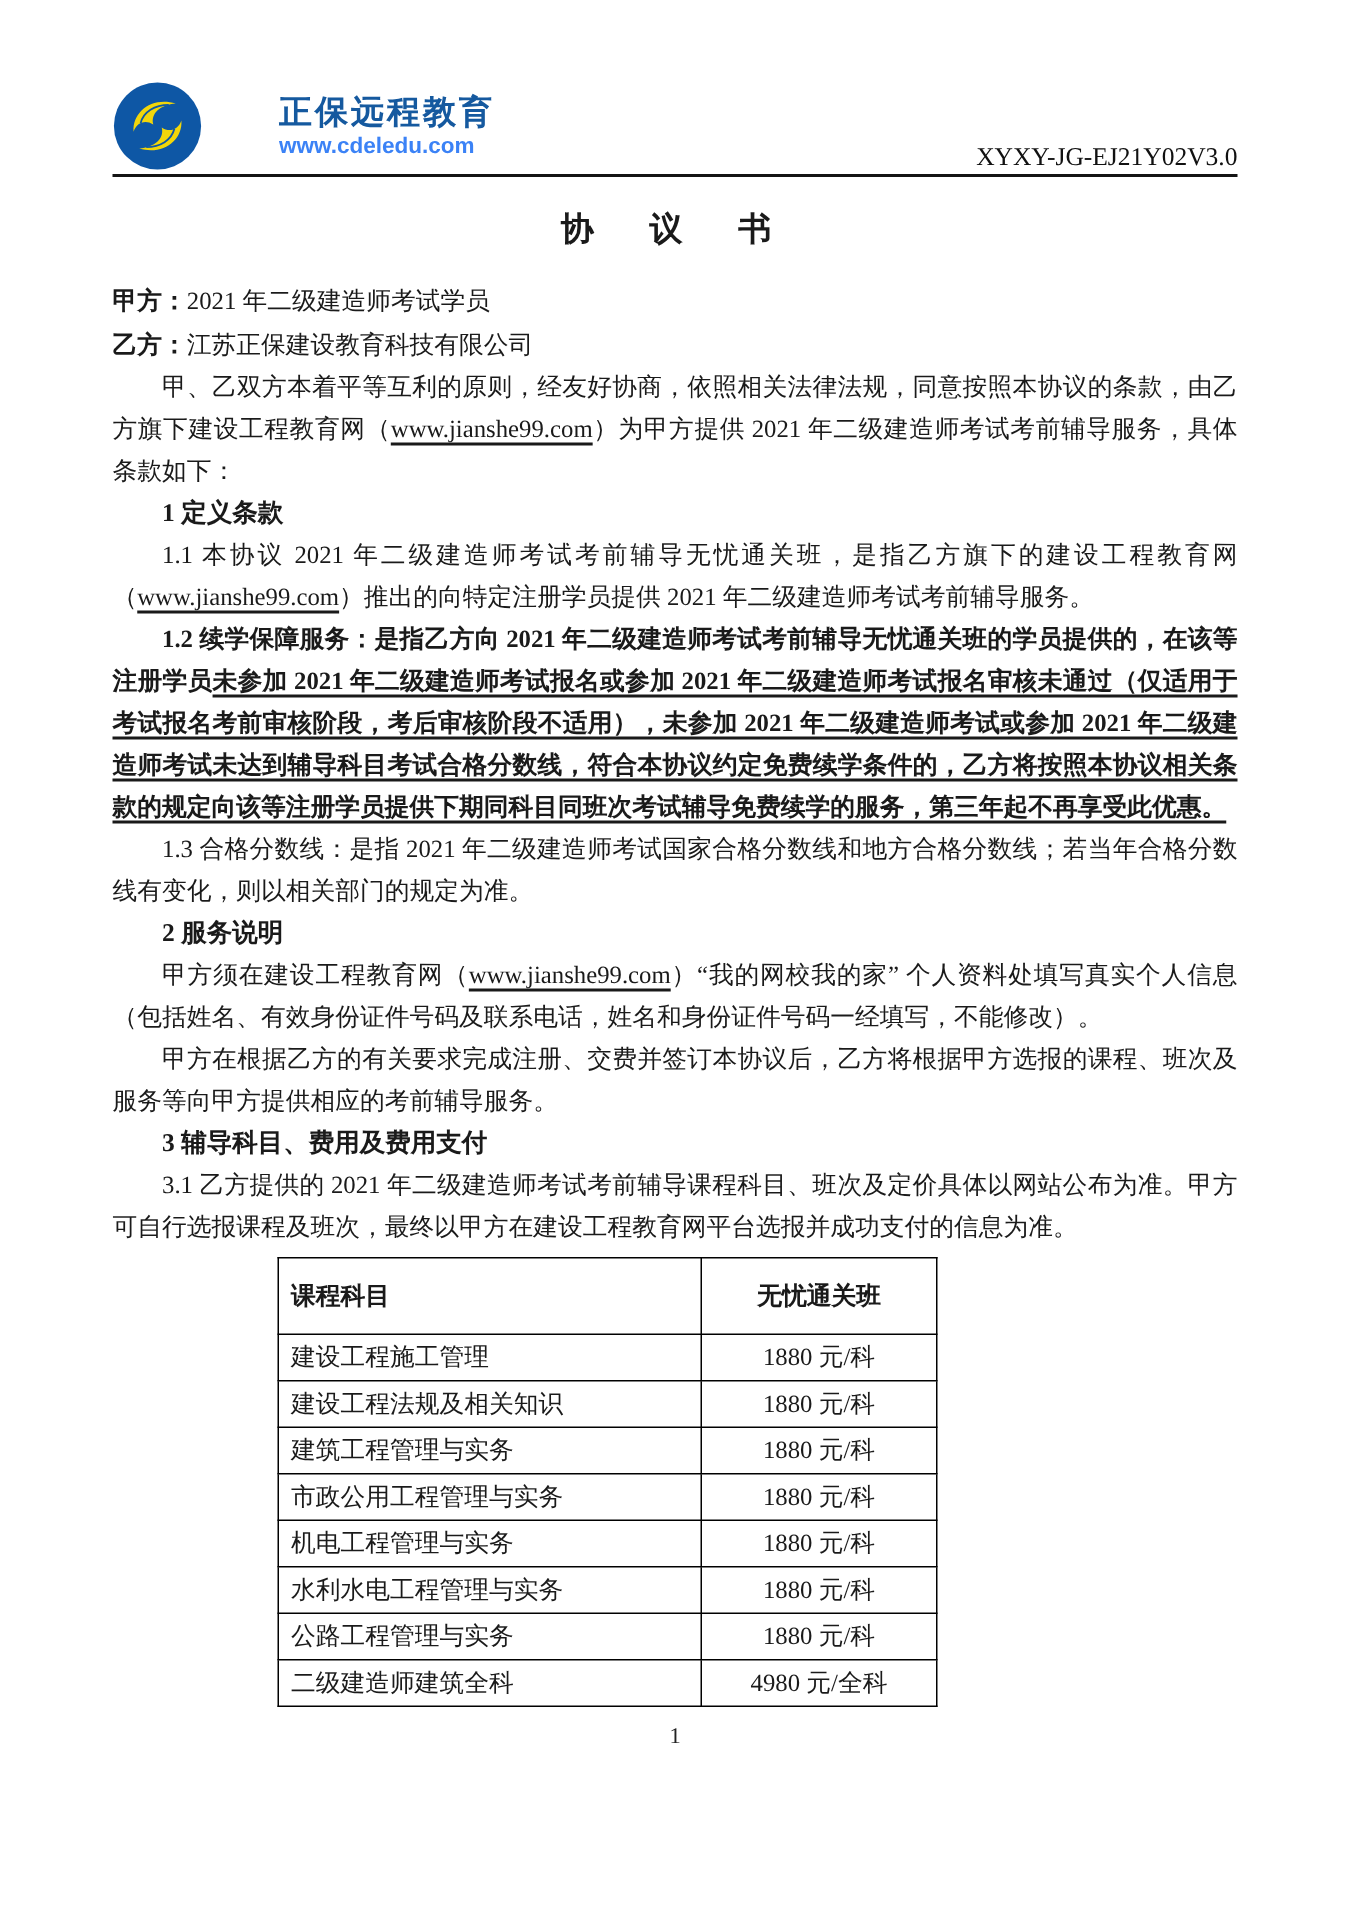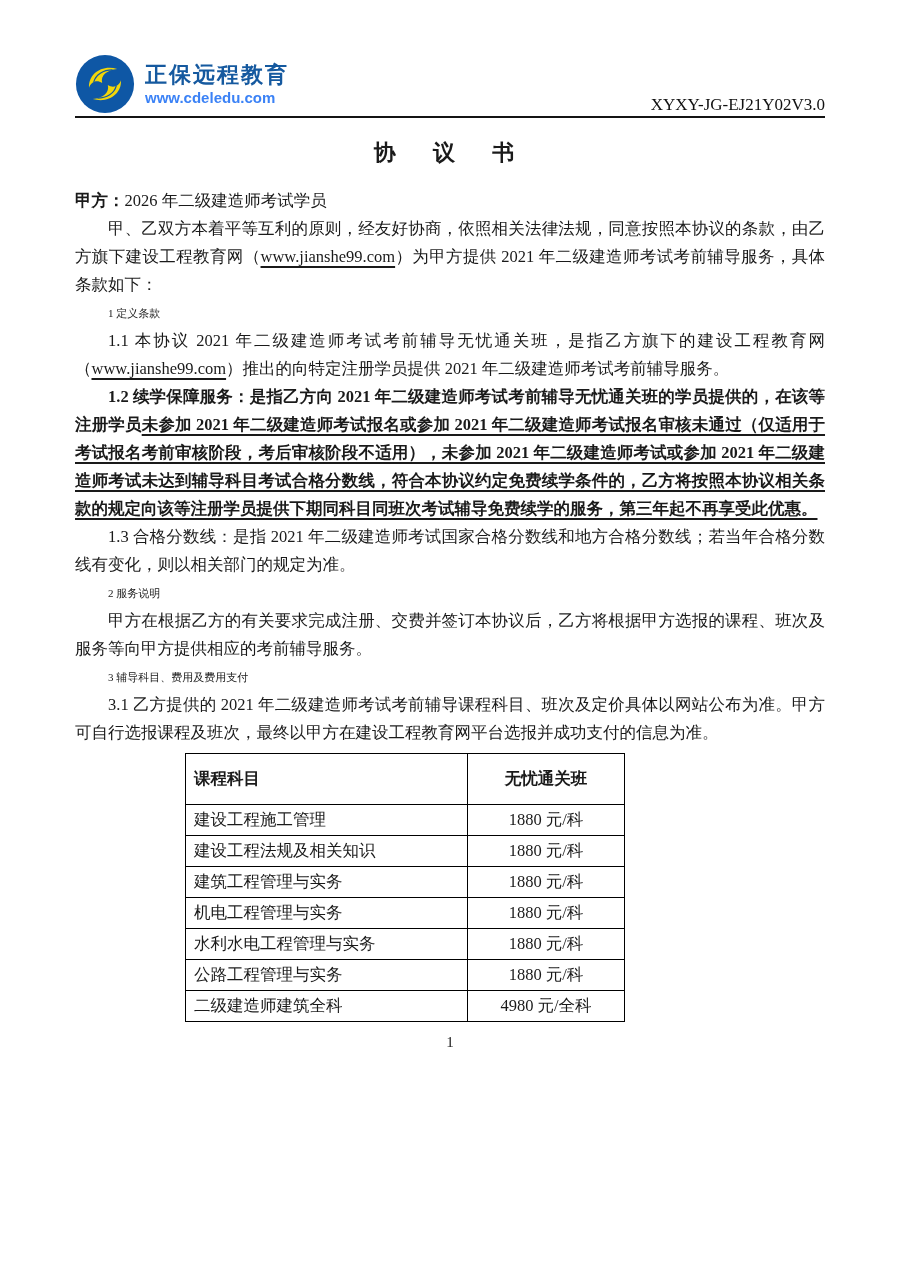--- a/index.html
+++ b/index.html
@@ -8,33 +8,33 @@
     box-sizing:border-box; padding:0 75px; overflow:hidden; position:relative;
     font-family:"Liberation Serif","DejaVu Serif",serif; color:#1a1a1a;
   }
   
   .header {
     padding-top:54px; border-bottom:2px solid #141414;
     display:flex; justify-content:space-between; align-items:flex-end;
   }
   .brand { display:flex; align-items:center; gap:10px; padding-bottom:2px; }
   .logo-icon { width:60px; height:60px; flex:0 0 auto; }
-  .brand-text { font-family:"Liberation Sans","DejaVu Sans",sans-serif; }
+  .brand-text { font-family:"Liberation Sans","DejaVu Sans",sans-serif;margin-left:41px; }
   .brand-name { font-size:22px; font-weight:bold; color:#15599f; letter-spacing:2px; line-height:26px; }
   .brand-url  { font-size:15px; font-weight:bold; color:#3b82f6; line-height:19px; }
   .doc-code { font-size:17px; color:#111; padding-bottom:1px; }
   
   .doc-title { margin-top:22px; text-align:center; font-size:22px; font-weight:bold; letter-spacing:12px; line-height:30px;font-family:Liberation Mono, monospace; }
   .parties { margin-top:16px; font-size:16.5px; line-height:29px; }
   .party-label { font-weight:bold; }
   
   .body-text { font-size:16.5px; line-height:28px; text-align:justify; }
   .body-text p { margin:0; text-indent:33px; }
   .intro { margin-top:30px; }
-  .heading { font-weight:normal; margin-top:8px; text-indent:21px; font-size:11px; line-height:28px; }
+  .heading { font-weight:bold; margin-top:8px; text-indent:21px; font-size:17px; line-height:28px; }
   .bold-para { font-weight:bold; }
   .u { text-decoration:underline; text-underline-offset:4px; text-decoration-thickness:1.5px; }
   
   table.fee-table { border-collapse:collapse; margin:6px 2px 0 110px; width:440px; font-size:16.5px; }
   .fee-table th, .fee-table td { border:1.5px solid #000; }
   .fee-table th { height:48px; font-weight:bold; }
   .fee-table td { height:26px; font-weight:normal; }
   .cell-subject { text-align:left; padding-left:8px; width:272px; }
   .cell-price { text-align:center; }
   
@@ -60,38 +60,40 @@
         <div class="brand-name">正保远程教育</div>
         <div class="brand-url">www.cdeledu.com</div>
       </span>
     </div>
     <div class="doc-code">XYXY-JG-EJ21Y02V3.0</div>
   </div>
 
   <div class="doc-title">协 议 书</div>
 
   <div class="parties">
-    <div><span class="party-label">甲方：</span><span>2026 年二级建造师考试学员</span></div>
+    <div><span class="party-label">甲方：</span><span>2021 年二级建造师考试学员</span></div>
+    <div><span class="party-label">乙方：</span><span>江苏正保建设教育科技有限公司</span></div>
   </div>
 
   <div class="body-text">
 
     <p class="intro"><span>甲、乙双方本着平等互利的原则，经友好协商，依照相关法律法规，同意按照本协议的条款，由乙方旗下建设工程教育网（</span><span class="u">www.jianshe99.com</span><span>）为甲方提供 2021 年二级建造师考试考前辅导服务，具体条款如下：</span></p>
 
     <p class="heading">1 定义条款</p>
 
     <p><span>1.1 本协议 2021 年二级建造师考试考前辅导无忧通关班，是指乙方旗下的建设工程教育网（</span><span class="u">www.jianshe99.com</span><span>）推出的向特定注册学员提供 2021 年二级建造师考试考前辅导服务。</span></p>
 
     <p class="bold-para"><span>1.2 续学保障服务：是指乙方向 2021 年二级建造师考试考前辅导无忧通关班的学员提供的，在该等注册学员</span><span class="u">未参加 2021 年二级建造师考试报名或参加 2021 年二级建造师考试报名审核未通过（仅适用于考试报名考前审核阶段，考后审核阶段不适用），未参加 2021 年二级建造师考试或参加 2021 年二级建造师考试未达到辅导科目考试合格分数线，符合本协议约定免费续学条件的，乙方将按照本协议相关条款的规定向该等注册学员提供下期同科目同班次考试辅导免费续学的服务，第三年起不再享受此优惠。</span></p>
 
     <p>1.3 合格分数线：是指 2021 年二级建造师考试国家合格分数线和地方合格分数线；若当年合格分数线有变化，则以相关部门的规定为准。</p>
 
 
     <p class="heading">2 服务说明</p>
 
+    <p><span>甲方须在建设工程教育网（</span><span class="u">www.jianshe99.com</span><span>）“我的网校我的家” 个人资料处填写真实个人信息（包括姓名、有效身份证件号码及联系电话，姓名和身份证件号码一经填写，不能修改）。</span></p>
 
     <p>甲方在根据乙方的有关要求完成注册、交费并签订本协议后，乙方将根据甲方选报的课程、班次及服务等向甲方提供相应的考前辅导服务。</p>
 
     <p class="heading">3 辅导科目、费用及费用支付</p>
 
     <p>3.1 乙方提供的 2021 年二级建造师考试考前辅导课程科目、班次及定价具体以网站公布为准。甲方可自行选报课程及班次，最终以甲方在建设工程教育网平台选报并成功支付的信息为准。</p>
 
     <table class="fee-table">
       <thead>
         <tr>
@@ -106,20 +108,24 @@
         </tr>
         <tr>
           <td class="cell-subject">建设工程法规及相关知识</td>
           <td class="cell-price">1880 元/科</td>
         </tr>
         <tr>
           <td class="cell-subject">建筑工程管理与实务</td>
           <td class="cell-price">1880 元/科</td>
         </tr>
         <tr>
+          <td class="cell-subject">市政公用工程管理与实务</td>
+          <td class="cell-price">1880 元/科</td>
+        </tr>
+        <tr>
           <td class="cell-subject">机电工程管理与实务</td>
           <td class="cell-price">1880 元/科</td>
         </tr>
         <tr>
           <td class="cell-subject">水利水电工程管理与实务</td>
           <td class="cell-price">1880 元/科</td>
         </tr>
         <tr>
           <td class="cell-subject">公路工程管理与实务</td>
           <td class="cell-price">1880 元/科</td>

